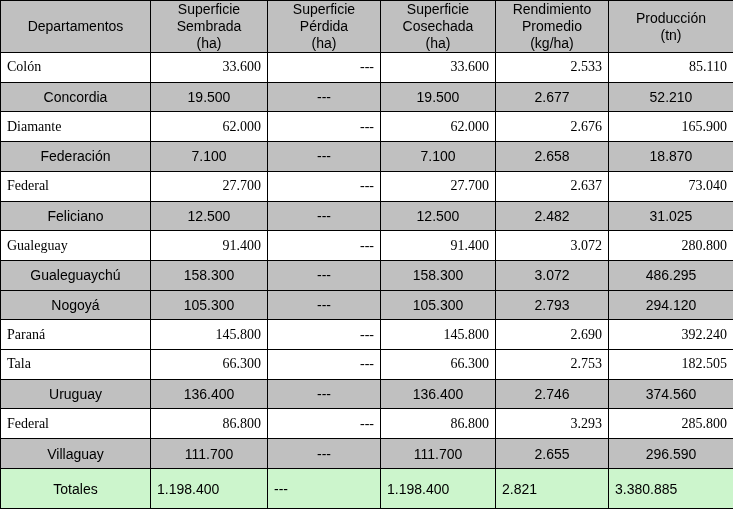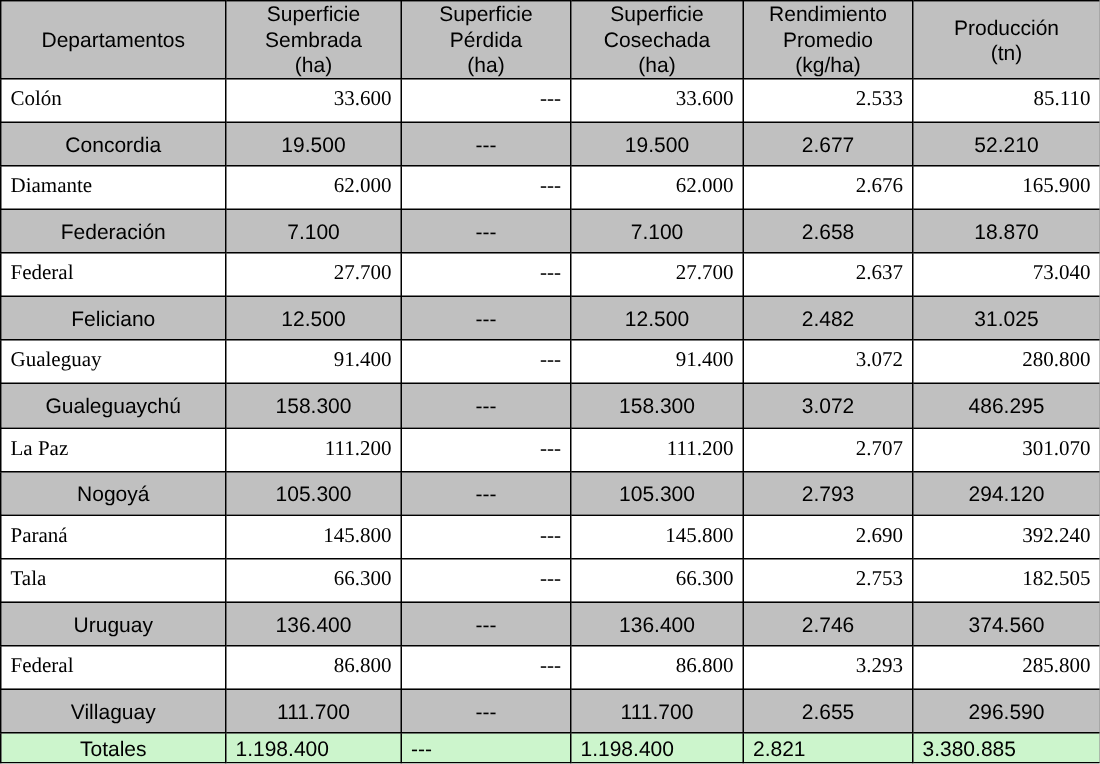--- a/index.html
+++ b/index.html
@@ -51,21 +51,21 @@
   tr.odd td {
     background: #ffffff;
     font-family: Liberation Serif, serif;
   }
   tr.even td {
     background: #c0c0c0;
     text-align: center;
   }
   tfoot td {
     background: #ccf5cc;
-    height: 20px;
+    height: 40px;
     vertical-align: middle;
     font-size: 15px;
   }
   tfoot td.label {
     text-align: center;
   }
   tfoot td.num {
     text-align: left;
     font-size: 15px;
   }
@@ -177,28 +177,20 @@
       <td class="num">280.800</td>
     </tr>
     <tr class="even">
       <td class="label">Gualeguaychú</td>
       <td class="num">158.300</td>
       <td class="num">---</td>
       <td class="num">158.300</td>
       <td class="num">3.072</td>
       <td class="num">486.295</td>
     </tr>
-    <tr class="odd">
-      <td class="label">La Paz</td>
-      <td class="num">111.200</td>
-      <td class="num">---</td>
-      <td class="num">111.200</td>
-      <td class="num">2.707</td>
-      <td class="num">301.070</td>
-    </tr>
     <tr class="even">
       <td class="label">Nogoyá</td>
       <td class="num">105.300</td>
       <td class="num">---</td>
       <td class="num">105.300</td>
       <td class="num">2.793</td>
       <td class="num">294.120</td>
     </tr>
     <tr class="odd">
       <td class="label">Paraná</td>

